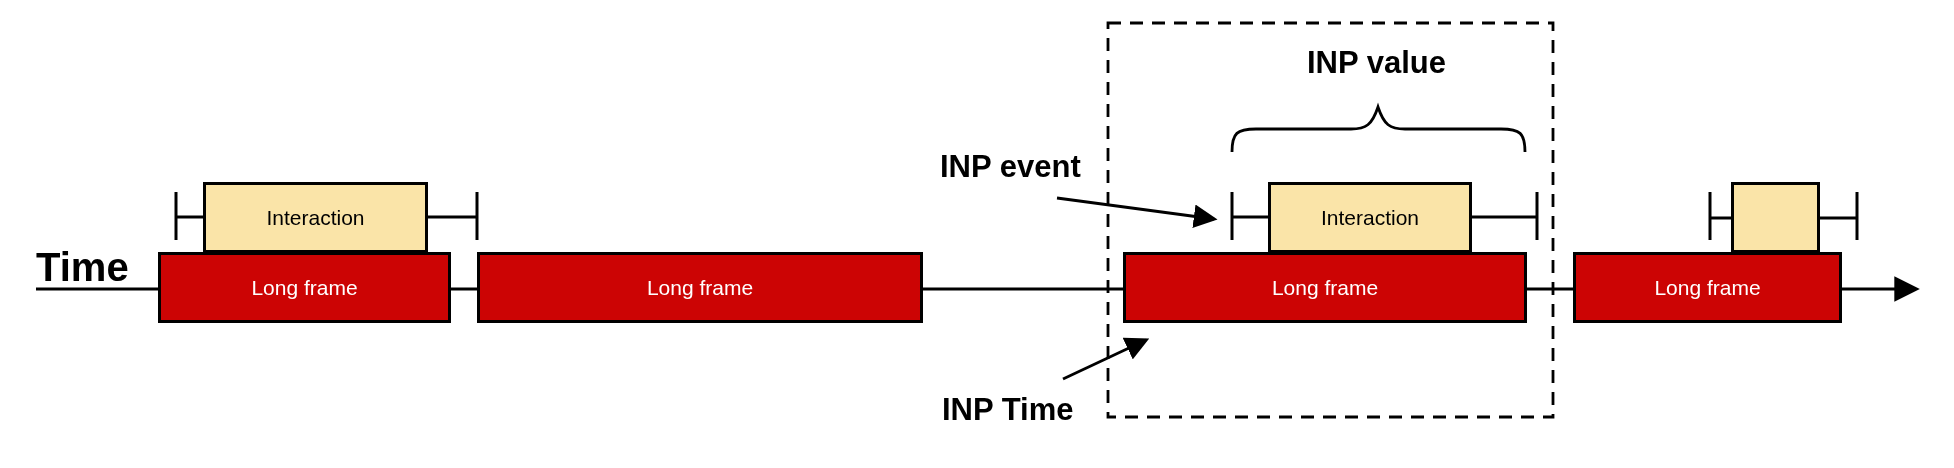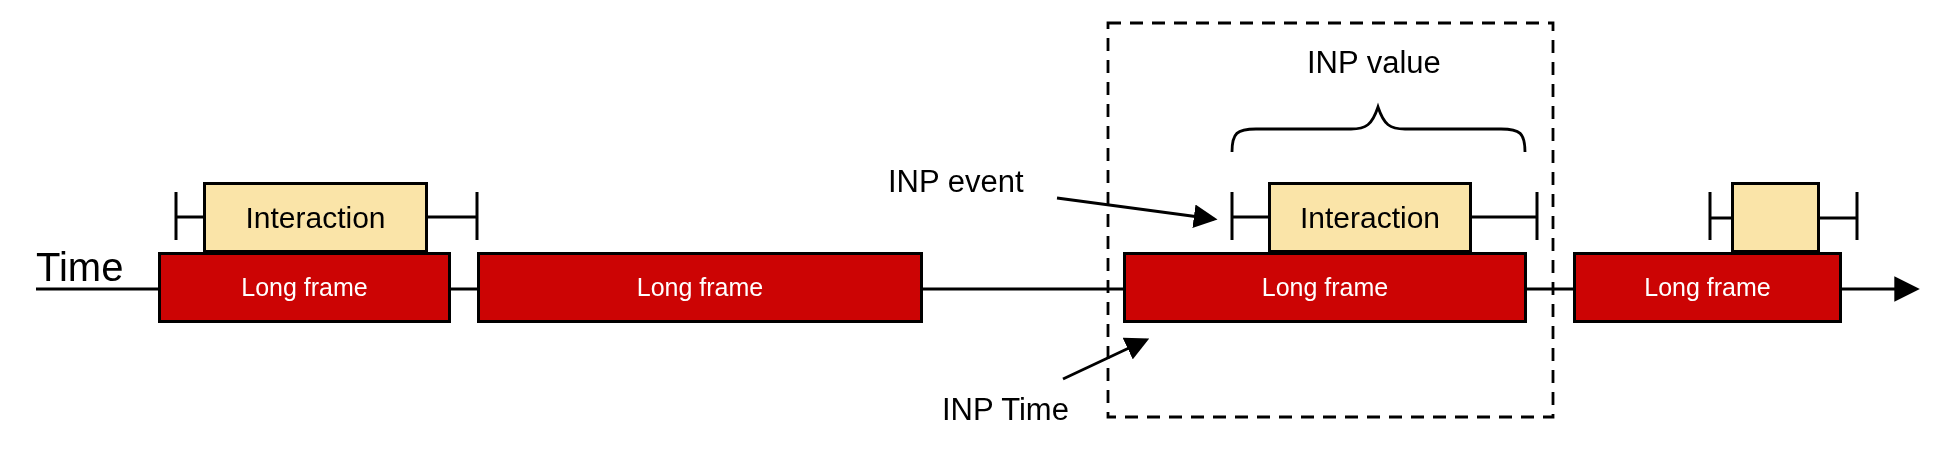--- a/index.html
+++ b/index.html
@@ -26,33 +26,34 @@
     position: absolute;
     box-sizing: border-box;
     border: 3px solid #000000;
     display: flex;
     align-items: center;
     justify-content: center;
   }
   .box.red {
     background: #cc0404;
     color: #ffffff;
-    font-size: 25px;
+    font-size: 21px;
   }
   .box.yellow {
     background: #fae4a8;
     color: #000000;
-    font-size: 30px;
+    font-size: 21px;
   }
   .label {
     position: absolute;
     color: #000000;
     font-size: 31px;
     white-space: nowrap;
     line-height: 1.05;
+    font-weight: bold;
   }
 </style>
 </head>
 <body>
 
 <div class="canvas">
 
   <svg class="lines" viewBox="0 0 1954 468">
     <defs>
       <marker id="arrowhead" viewBox="0 0 10 10" refX="8.5" refY="5" markerWidth="8.5" markerHeight="8.5" orient="auto-start-reverse">
@@ -121,19 +122,19 @@
   </div>
   <div class="box yellow" style="left:1268px; top:182px; width:204px; height:71px;">
     <span>Interaction</span>
   </div>
   <div class="box yellow" style="left:1731px; top:182px; width:89px; height:71px;">
     <span></span>
   </div>
 
   <div class="label" style="left:36px; top:246px; font-size:40px;">Time</div>
 
-  <div class="label" style="left:888px; top:151px;margin-top:15px;">INP event</div>
+  <div class="label" style="left:940px; top:151px;">INP event</div>
 
   <div class="label" style="left:1307px; top:47px;">INP value</div>
 
   <div class="label" style="left:942px; top:394px;">INP Time</div>
 
 </div>
 
 </body></html>

